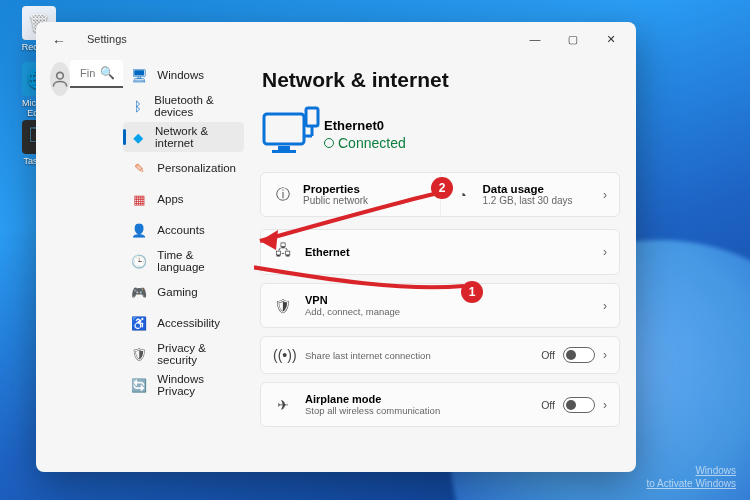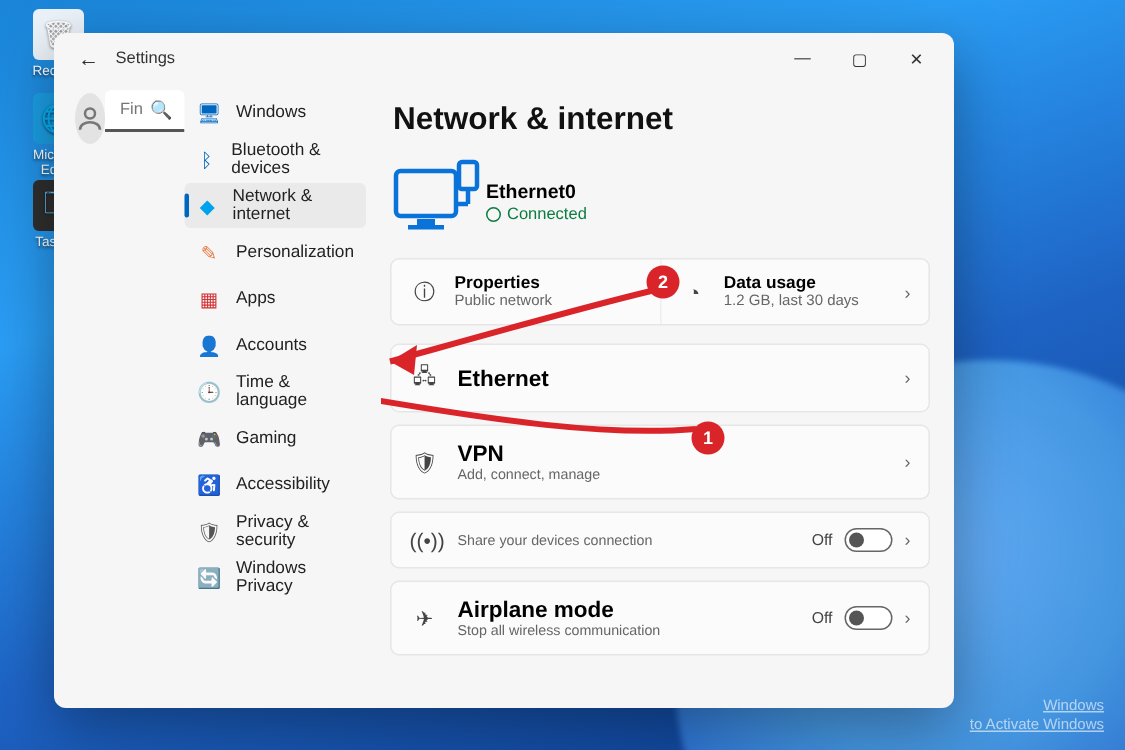--- a/index.html
+++ b/index.html
@@ -20,21 +20,21 @@
   .di1{ left:16px; top:6px;} .di2{ left:16px; top:62px;} .di3{ left:16px; top:120px;}
 
   
   .win {
     position:absolute; left:36px; top:22px; width:600px; height:450px;
     background:#f6f6f6; border-radius:8px; box-shadow:0 12px 40px rgba(0,0,0,.35);
     overflow:hidden; display:flex; flex-direction:column;
   }
   .titlebar { height:34px; display:flex; align-items:center; padding:0 6px 0 12px; font-size:11px; color:#333;}
   .titlebar .back { width:22px; text-align:center; font-size:14px; cursor:pointer;}
-  .titlebar .ttl { margin-left:7px;}
+  .titlebar .ttl { margin-left:17px;}
   .winctrls { margin-left:auto; display:flex;}
   .winctrls div { width:38px; height:28px; display:flex; align-items:center; justify-content:center; font-size:11px; color:#333; cursor:pointer;}
   .body { flex:1; display:flex; min-height:0;}
   .sidebar { width:218px; padding:4px 10px 10px 10px; display:flex; }
   .avatar { width:34px; height:34px; border-radius:50%; background:#e3e3e3; display:flex; align-items:center; justify-content:center; margin:2px 0 10px 4px;}
   .search { position:relative; margin-bottom:10px;}
   .search input {
     width:100%; height:28px; border:none; border-bottom:2px solid #555; background:#fff;
     border-radius:4px 4px 0 0; padding:0 28px 0 10px; font-size:11px; color:#333; outline:none;
   }
@@ -46,34 +46,34 @@
   .nav-item .ic { width:16px; height:16px; display:flex; align-items:center; justify-content:center; font-size:13px;}
   .ic-blue{color:#0067c0;} .ic-cyan{color:#00a2ed;} .ic-orange{color:#e8743b;} .ic-teal{color:#008272;}
   .ic-grey{color:#555;} .ic-pink{color:#d13438;}
 
   .main { flex:1; padding:6px 16px 10px 6px; overflow-y:auto; position:relative;}
   .main::-webkit-scrollbar{width:6px;} .main::-webkit-scrollbar-thumb{background:#bbb;border-radius:3px;}
   h1.page { font-size:21px; font-weight:600; color:#111; margin:6px 0 14px 2px;}
   .netcard { display:flex; align-items:center; margin-bottom:10px;}
   .neticon svg{ display:block;}
   .netinfo .name{ font-size:13px; font-weight:600;}
-  .netinfo .state{ font-size:11px; color:#0a7d3e; display:flex; align-items:center; gap:4px; margin-top:2px;}
+  .netinfo .state{ font-size:14px; color:#0a7d3e; display:flex; align-items:center; gap:4px; margin-top:2px;}
   .netinfo .state::before{content:""; width:8px;height:8px;border:1.5px solid #0a7d3e;border-radius:50%; display:inline-block;}
 
   .twocol { display:flex; border:1px solid #e6e6e6; border-radius:6px; background:#fbfbfb; margin-bottom:12px; overflow:hidden;}
   .twocol .cell{ flex:1; display:flex; align-items:center; gap:10px; padding:10px 12px; cursor:pointer;}
   .twocol .cell + .cell{ border-left:1px solid #eee;}
   .twocol .ic2{ width:20px; text-align:center; font-size:14px; color:#444;}
   .twocol .txts .t{ font-size:11.5px; font-weight:600;}
   .twocol .txts .s{ font-size:10px; color:#666;}
   .chev{ margin-left:auto; color:#666; font-size:12px;}
 
   .rowcard { display:flex; align-items:center; gap:12px; border:1px solid #e6e6e6; border-radius:6px; background:#fbfbfb; padding:10px 12px; margin-bottom:8px; cursor:pointer;}
   .rowcard .ic2{ width:20px; text-align:center; font-size:14px; color:#444;}
-  .rowcard .txts .t{ font-size:15px; font-weight:600;}
+  .rowcard .txts .t{ font-size:11px; font-weight:600;}
   .rowcard .txts .s{ font-size:9.5px; color:#666; max-width:210px;}
   .toggle-wrap{ margin-left:auto; display:flex; align-items:center; gap:8px;}
   .toggle-wrap .state{ font-size:10.5px; color:#444;}
   .toggle{ width:32px; height:16px; border-radius:10px; border:1px solid #666; position:relative; background:#fff;}
   .toggle::after{content:""; position:absolute; left:2px; top:2px; width:10px; height:10px; background:#555; border-radius:50%;}
 
   
   svg.overlay{ position:absolute; left:0; top:0; width:100%; height:100%; pointer-events:none;}
   .badge{ fill:#d9252a;} .badgetxt{ fill:#fff; font-size:12px; font-weight:700; font-family:Arial;}
   .arrow{ stroke:#d9252a; stroke-width:4; fill:none;}
@@ -220,21 +220,21 @@
             <div class="ic2">🛡</div>
             <div class="txts">
               <div class="t">VPN</div>
               <div class="s">Add, connect, manage</div>
             </div>
             <div class="chev">›</div>
           </div>
           <div class="rowcard">
             <div class="ic2">((•))</div>
             <div class="txts">
-              <div class="s">Share your devices connection</div>
+              <div class="s">Share last internet connection</div>
             </div>
             <div class="toggle-wrap">
               <span class="state">Off</span>
               <span class="toggle"></span>
               <span class="chev">›</span>
             </div>
           </div>
           <div class="rowcard">
             <div class="ic2">✈</div>
             <div class="txts">

